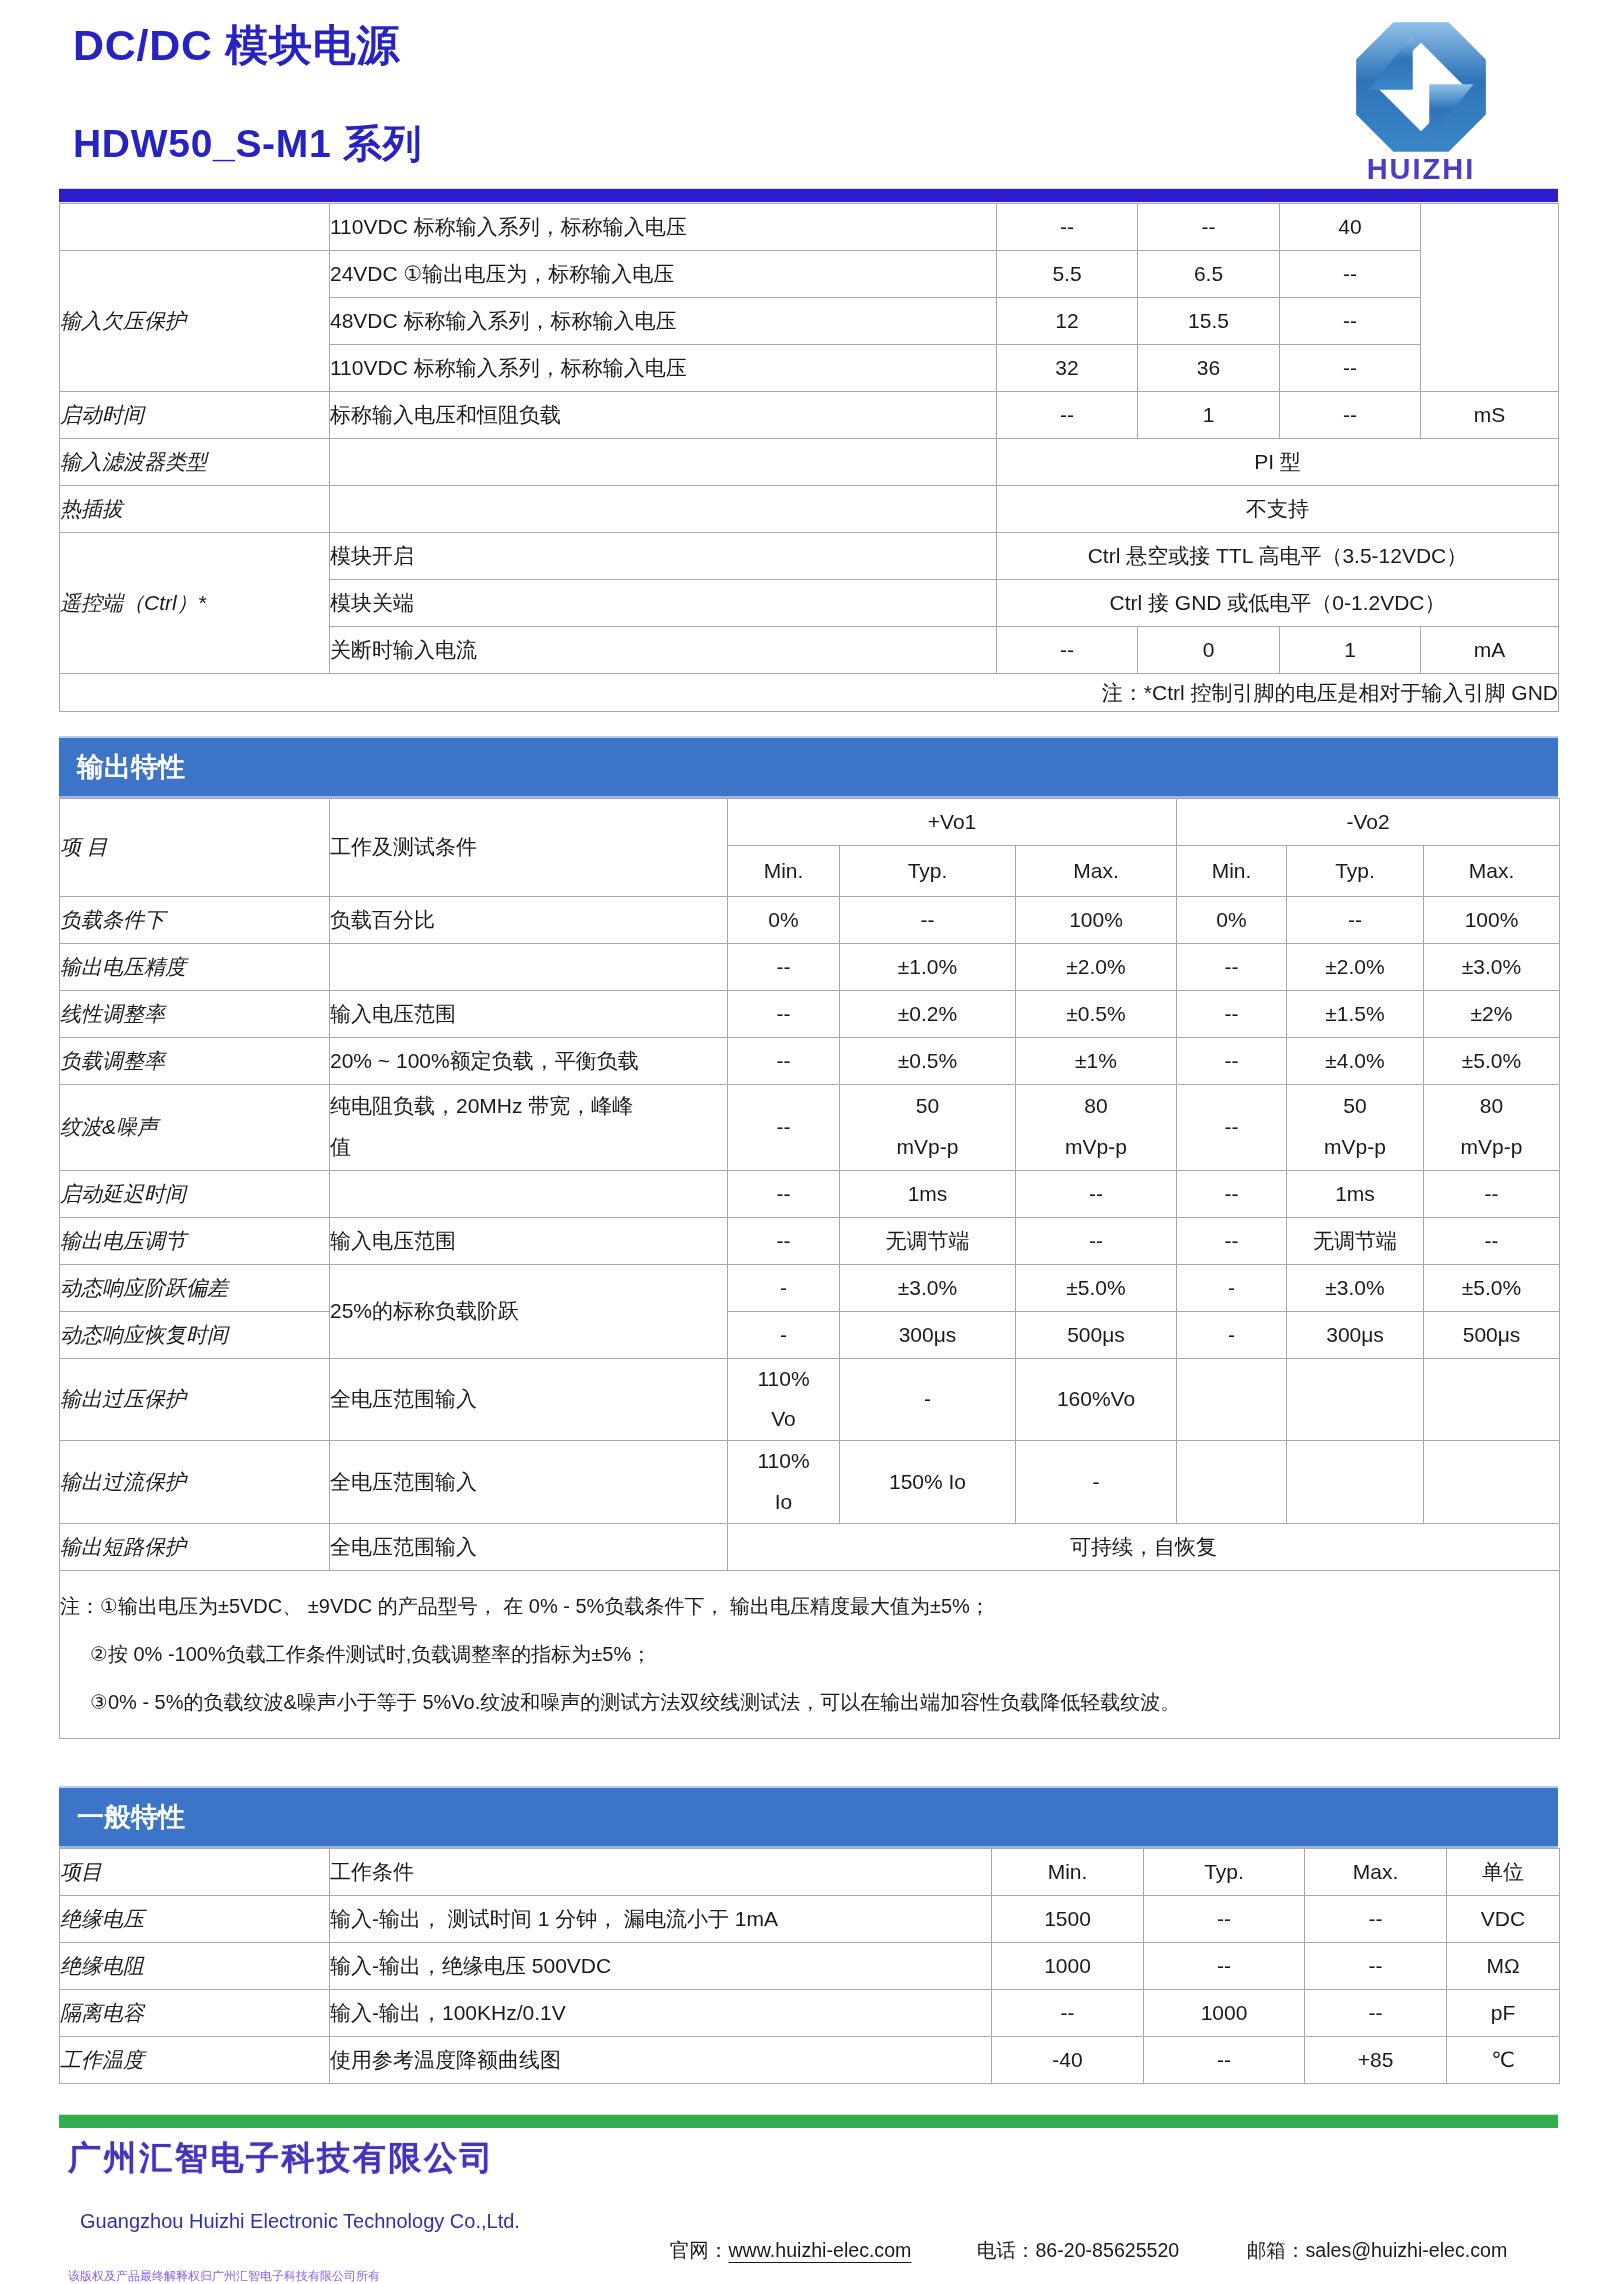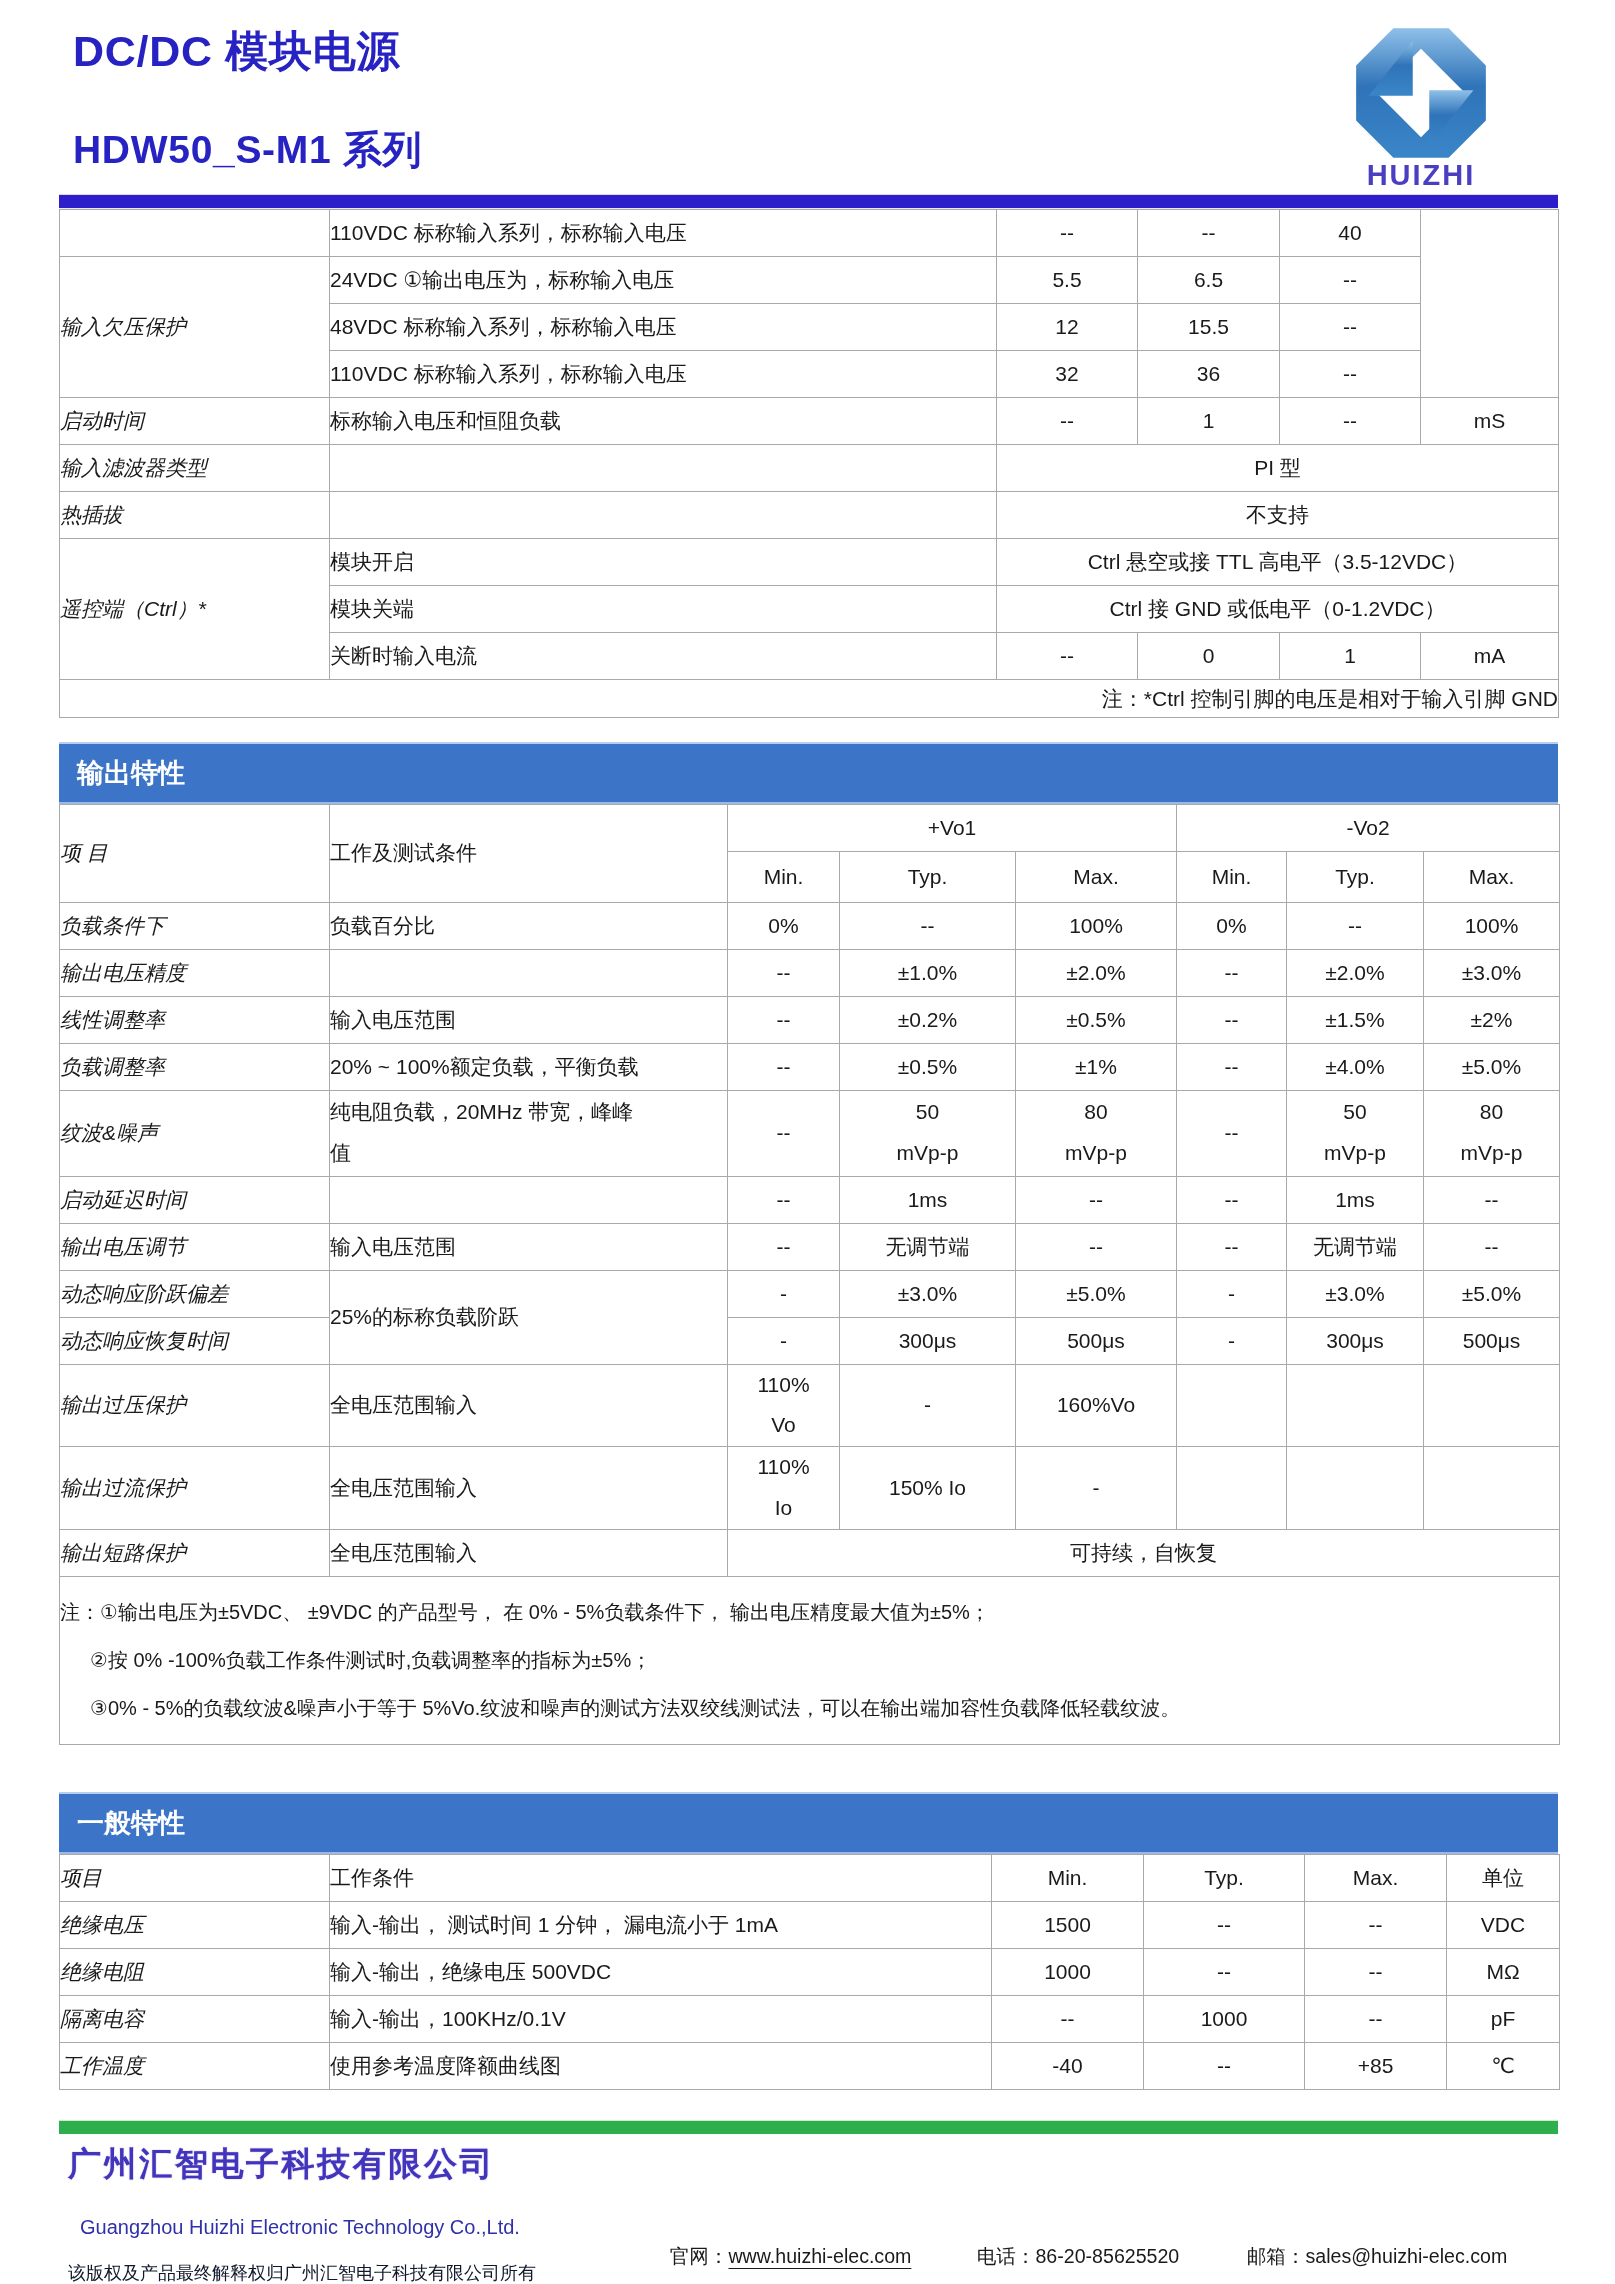--- a/index.html
+++ b/index.html
@@ -4,21 +4,21 @@
 <style>
   html,body{margin:0;padding:0;}
   body{
     width:1616px;height:2284px;background:#ffffff;
     font-family:"Liberation Sans","DejaVu Sans",sans-serif;
     color:#1a1a1a;
   }
   .page{position:relative;width:1616px;height:2284px;overflow:hidden;}
 
   
-  .header{position:relative;height:188px;margin-top:6px;}
+  .header{position:relative;height:188px;}
   .title1{position:absolute;left:73px;top:17px;font-size:43px;font-weight:bold;color:#2722c2;letter-spacing:0.7px;}
   .title2{position:absolute;left:73px;top:117px;font-size:39px;font-weight:bold;color:#2722c2;letter-spacing:0.7px;}
   .logo{position:absolute;left:1323px;top:18px;width:196px;text-align:center;}
   .logo svg{width:138px;height:138px;display:block;margin:0 auto;}
   .logo-text{font-size:29px;font-weight:bold;color:#4a3fc0;letter-spacing:2px;margin-top:-2.6px;}
 
   .divider{margin-left:59px;width:1499px;height:13px;background:#2e1dcb;border-top:1.3px solid #d8d8f6;border-bottom:1.3px solid #e9e9f9;box-sizing:content-box;}
 
   
   .tbl{border-collapse:collapse;table-layout:fixed;width:1499px;margin-left:59px;background:#fff;}
@@ -43,21 +43,21 @@
         font-size:27px;font-weight:bold;display:flex;align-items:center;
         padding-left:18px;box-sizing:border-box;border-top:2px solid #b9cdf0;border-bottom:2px solid #9db8e4;}
   .gap36{height:23.5px;}
   .gap72{height:47px;}
 
   
   .footer{position:relative;height:235px;margin-top:14.3px;font-size:19.6px;}
   .fgreen{position:absolute;left:59px;top:15.6px;width:1499px;height:13px;background:#2fae4d;border-top:1.3px solid #cdeec2;}
   .company-cn{position:absolute;left:68px;top:37px;font-size:33px;font-weight:bold;color:#4335bb;letter-spacing:2.6px;text-shadow:0 0 1.3px #9a90e0;}
   .company-en{position:absolute;left:80px;top:111px;font-size:20px;color:#3030aa;text-underline-offset:5.2px;}
-  .copyright{position:absolute;left:68px;top:156px;font-size:18px;color:#0f172a;}
+  .copyright{position:absolute;left:68px;top:169px;font-size:12px;color:#8b5cf6;}
   .f-item{position:absolute;white-space:pre;}
   .f-web{left:637px;top:115px;}
   .f-tel{left:944px;top:115px;}
   .f-mail{left:1214px;top:115px;}
   .f-ver{left:944px;top:162px;}
   .f-page{left:1214px;top:162px;}
   .u{text-decoration:underline;text-underline-offset:5.2px;}
 </style>
 </head>
 <body>

